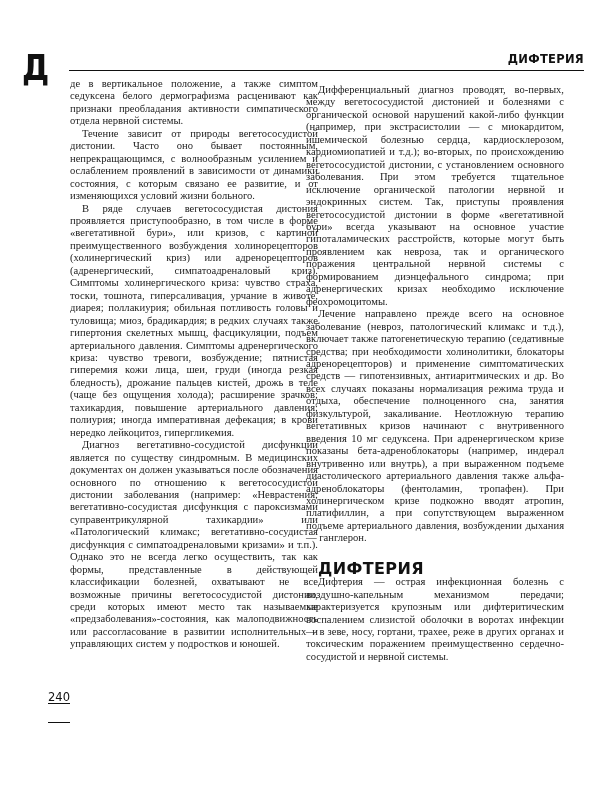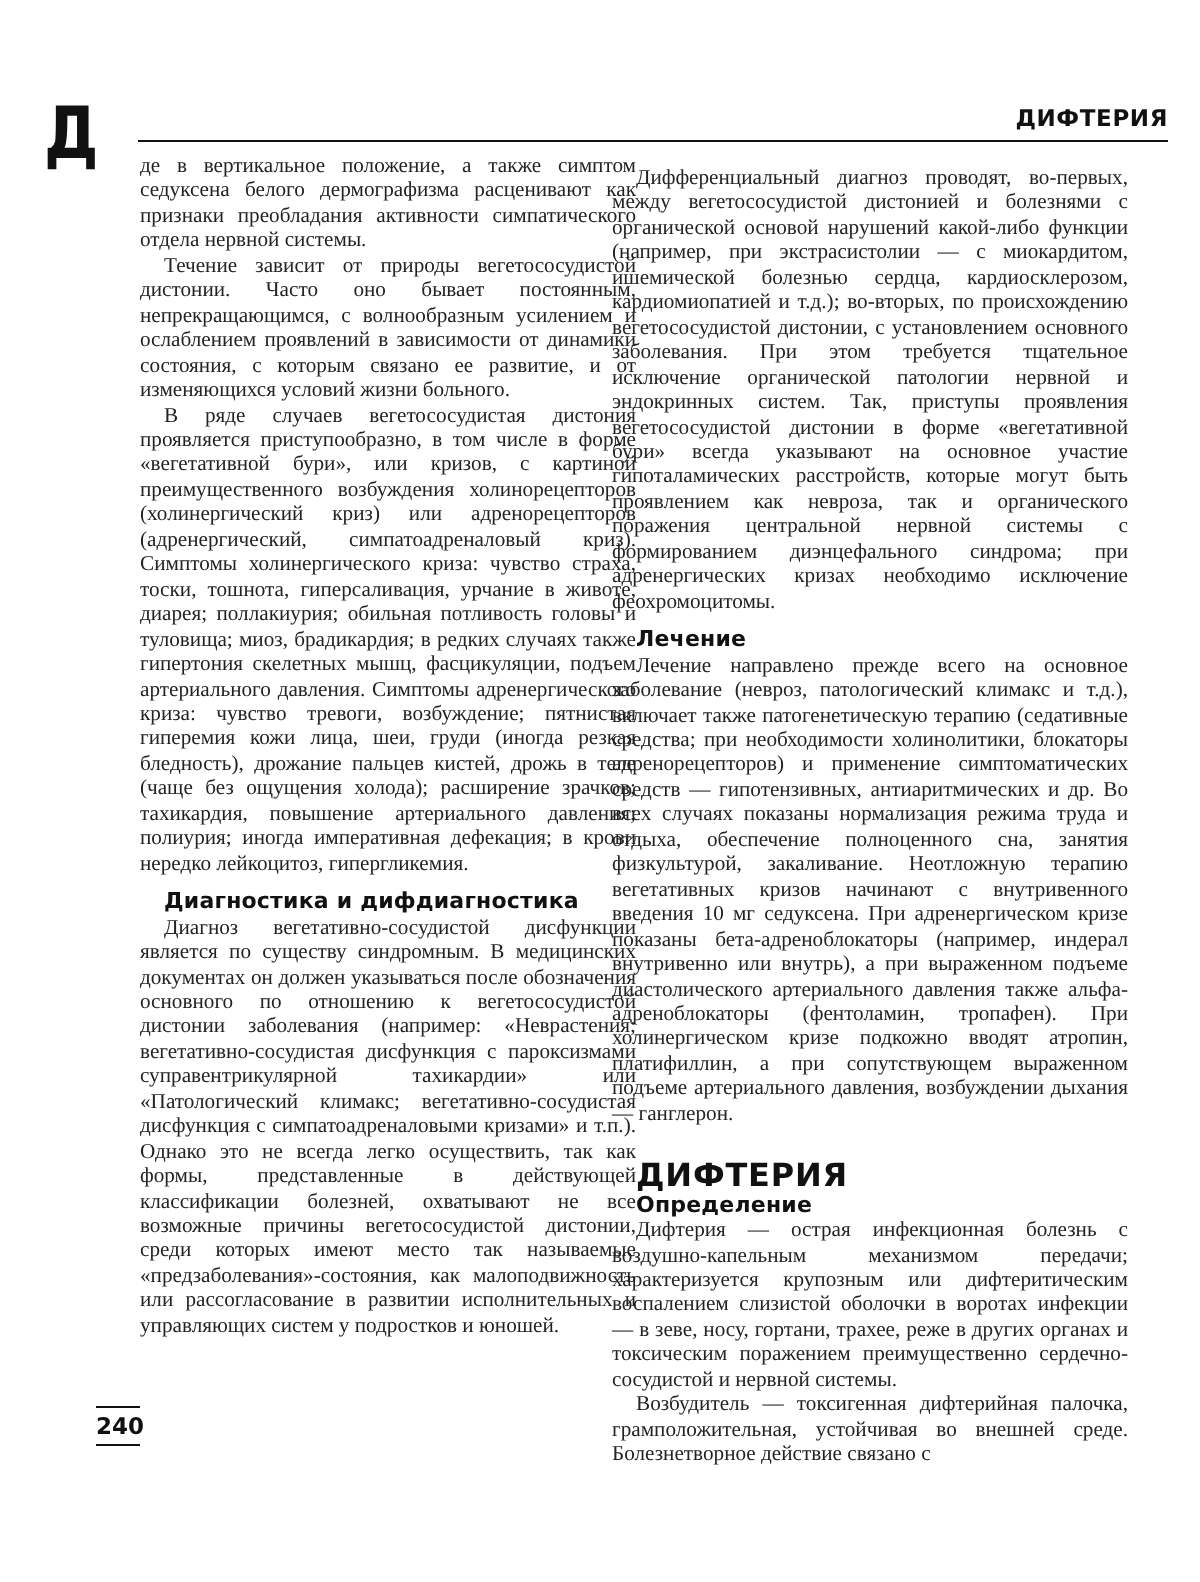--- a/index.html
+++ b/index.html
@@ -25,47 +25,43 @@
   .col p.noindent { text-indent: 0; }
   h3.sub {
     font-family: "DejaVu Sans", sans-serif; font-weight: bold; font-size: 11px;
     margin: 6px 0 1px 12px; color: #111; letter-spacing: 0.1px;
   }
   h2.chapter {
     font-family: "DejaVu Sans", sans-serif; font-weight: bold; font-size: 16px;
     margin: 18px 0 1px 12px; color: #111; letter-spacing: 0.4px;
   }
   .page-number {
-    position: absolute; left: 48px; top: 706px; width: 22px; 
-    font-family: "DejaVu Sans", sans-serif; font-weight: bold; font-size: 11.5px; color: #111;
+    position: absolute; left: 48px; top: 690px; width: 22px; 
+    font-family: "DejaVu Sans", sans-serif; font-weight: normal; font-size: 11.5px; color: #111;
   }
   .pn-rule { position: absolute; left: 48px; width: 22px; height: 1px; background: #111; }
   .pn-rule.top { top: 703px; }
   .pn-rule.bot { top: 722px; }
 </style>
 </head>
 <body>
 
 <div class="big-letter">Д</div>
 <div class="header-rule"></div>
 <div class="running-head">ДИФТЕРИЯ</div>
 
 <div class="col col-left">
   <p class="noindent">де в вертикальное положение, а также симптом седуксена белого дермографизма расценивают как признаки преобладания активности симпатического отдела нервной системы.</p>
   <p>Течение зависит от природы вегетососудистой дистонии. Часто оно бывает постоянным, непрекращающимся, с волнообразным усилением и ослаблением проявлений в зависимости от динамики состояния, с которым связано ее развитие, и от изменяющихся условий жизни больного.</p>
   <p>В ряде случаев вегетососудистая дистония проявляется приступообразно, в том числе в форме «вегетативной бури», или кризов, с картиной преимущественного возбуждения холинорецепторов (холинергический криз) или адренорецепторов (адренергический, симпатоадреналовый криз). Симптомы холинергического криза: чувство страха, тоски, тошнота, гиперсаливация, урчание в животе, диарея; поллакиурия; обильная потливость головы и туловища; миоз, брадикардия; в редких случаях также гипертония скелетных мышц, фасцикуляции, подъем артериального давления. Симптомы адренергического криза: чувство тревоги, возбуждение; пятнистая гиперемия кожи лица, шеи, груди (иногда резкая бледность), дрожание пальцев кистей, дрожь в теле (чаще без ощущения холода); расширение зрачков; тахикардия, повышение артериального давления; полиурия; иногда императивная дефекация; в крови нередко лейкоцитоз, гипергликемия.</p>
-  <h3 class="sub">Диагностика и дифдиагностика</h3>
   <p>Диагноз вегетативно-сосудистой дисфункции является по существу синдромным. В медицинских документах он должен указываться после обозначения основного по отношению к вегетососудистой дистонии заболевания (например: «Неврастения; вегетативно-сосудистая дисфункция с пароксизмами суправентрикулярной тахикардии» или «Патологический климакс; вегетативно-сосудистая дисфункция с симпатоадреналовыми кризами» и т.п.). Однако это не всегда легко осуществить, так как формы, представленные в действующей классификации болезней, охватывают не все возможные причины вегетососудистой дистонии, среди которых имеют место так называемые «предзаболевания»-состояния, как малоподвижность или рассогласование в развитии исполнительных и управляющих систем у подростков и юношей.</p>
 </div>
 
 <div class="col col-right">
   <p>Дифференциальный диагноз проводят, во-первых, между вегетососудистой дистонией и болезнями с органической основой нарушений какой-либо функции (например, при экстрасистолии — с миокардитом, ишемической болезнью сердца, кардиосклерозом, кардиомиопатией и т.д.); во-вторых, по происхождению вегетососудистой дистонии, с установлением основного заболевания. При этом требуется тщательное исключение органической патологии нервной и эндокринных систем. Так, приступы проявления вегетососудистой дистонии в форме «вегетативной бури» всегда указывают на основное участие гипоталамических расстройств, которые могут быть проявлением как невроза, так и органического поражения центральной нервной системы с формированием диэнцефального синдрома; при адренергических кризах необходимо исключение феохромоцитомы.</p>
-  <h3 class="sub">Лечение</h3>
   <p>Лечение направлено прежде всего на основное заболевание (невроз, патологический климакс и т.д.), включает также патогенетическую терапию (седативные средства; при необходимости холинолитики, блокаторы адренорецепторов) и применение симптоматических средств — гипотензивных, антиаритмических и др. Во всех случаях показаны нормализация режима труда и отдыха, обеспечение полноценного сна, занятия физкультурой, закаливание. Неотложную терапию вегетативных кризов начинают с внутривенного введения 10 мг седуксена. При адренергическом кризе показаны бета-адреноблокаторы (например, индерал внутривенно или внутрь), а при выраженном подъеме диастолического артериального давления также альфа-адреноблокаторы (фентоламин, тропафен). При холинергическом кризе подкожно вводят атропин, платифиллин, а при сопутствующем выраженном подъеме артериального давления, возбуждении дыхания — ганглерон.</p>
   <h2 class="chapter">ДИФТЕРИЯ</h2>
-  <h3 class="sub" style="margin-top:2px">Определение</h3>
   <p>Дифтерия — острая инфекционная болезнь с воздушно-капельным механизмом передачи; характеризуется крупозным или дифтеритическим воспалением слизистой оболочки в воротах инфекции — в зеве, носу, гортани, трахее, реже в других органах и токсическим поражением преимущественно сердечно-сосудистой и нервной системы.</p>
-  <p>Возбудитель — токсигенная дифтерийная палочка, грамположительная, устойчивая во внешней среде. Болезнетворное действие связано с</p>
 </div>
 
 <div class="pn-rule top"></div>
 <div class="page-number">240</div>
 <div class="pn-rule bot"></div>
 
 </body></html>

